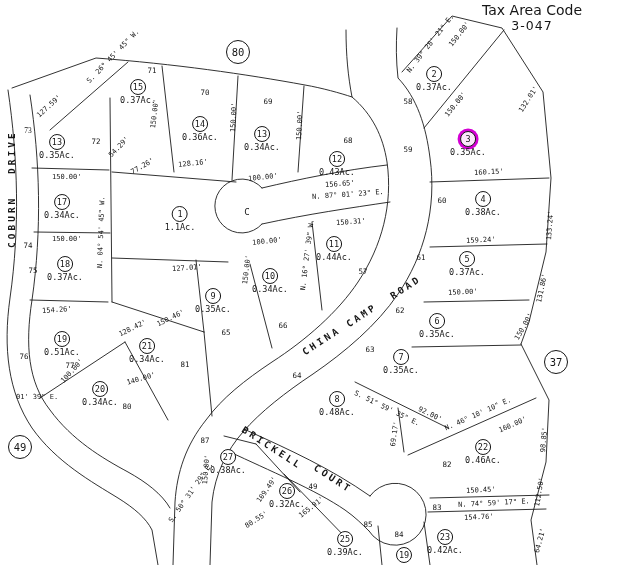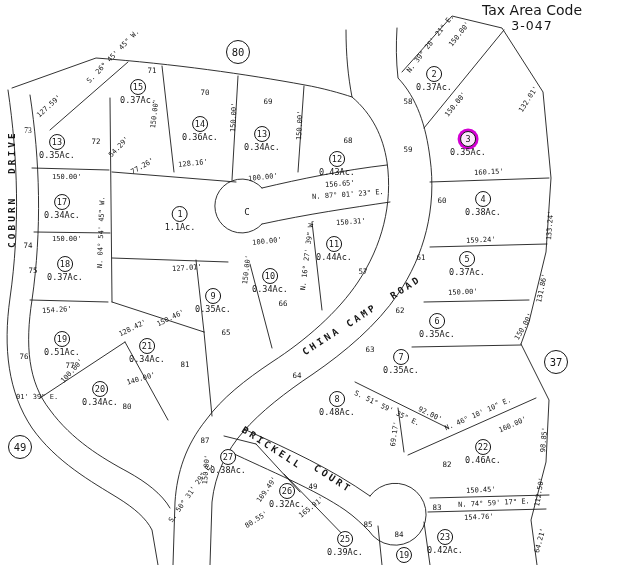--- a/index.html
+++ b/index.html
@@ -152,21 +152,21 @@
       <div class="dim" style="left: 256px; top: 500px; transform: rotate(-55deg);">109.49'</div>
       <div class="dim" style="left: 298px; top: 514px; transform: rotate(-38deg);">165.91'</div>
       <div class="pt" style="left: 408px; top: 102px;">58</div>
       <div class="pt" style="left: 408px; top: 150px;">59</div>
       <div class="pt" style="left: 442px; top: 201px;">60</div>
       <div class="pt" style="left: 421px; top: 258px;">61</div>
       <div class="pt" style="left: 400px; top: 311px;">62</div>
       <div class="pt" style="left: 370px; top: 350px;">63</div>
       <div class="pt" style="left: 297px; top: 376px;">64</div>
       <div class="pt" style="left: 226px; top: 333px;">65</div>
-      <div class="pt" style="left: 283px; top: 304px;">66</div>
+      <div class="pt" style="left: 283px; top: 326px;">66</div>
       <div class="pt" style="left: 363px; top: 272px;">57</div>
       <div class="pt" style="left: 348px; top: 141px;">68</div>
       <div class="pt" style="left: 268px; top: 102px;">69</div>
       <div class="pt" style="left: 205px; top: 93px; text-align: center;">70</div>
       <div class="pt" style="left: 152px; top: 71px;">71</div>
       <div class="pt" style="left: 96px; top: 142px;">72</div>
       <div class="pt" style="left: 28px; top: 131px; font-family: Liberation Serif, serif;">73</div>
       <div class="pt" style="left: 28px; top: 246px;">74</div>
       <div class="pt" style="left: 33px; top: 271px;">75</div>
       <div class="pt" style="left: 24px; top: 357px;">76</div>

